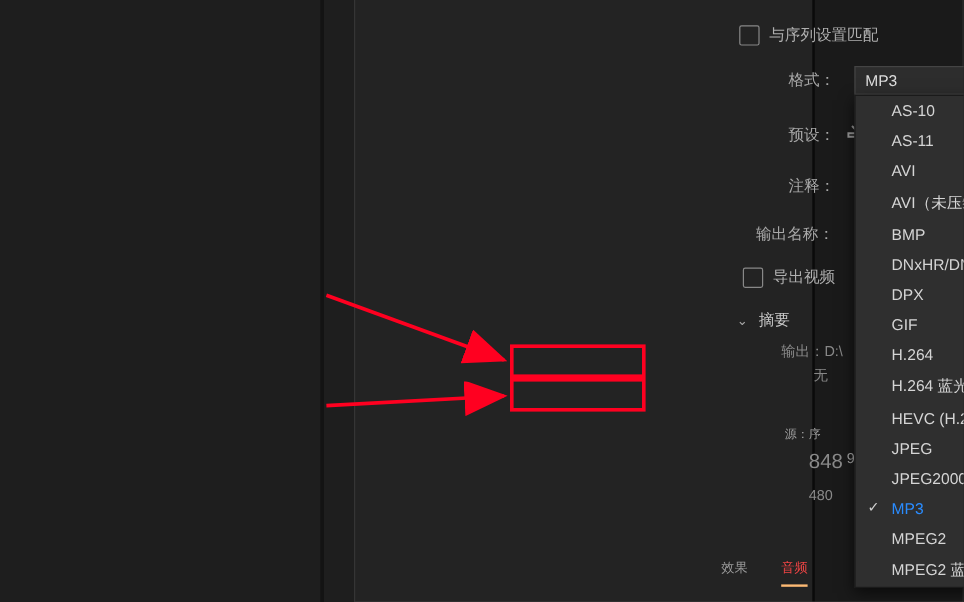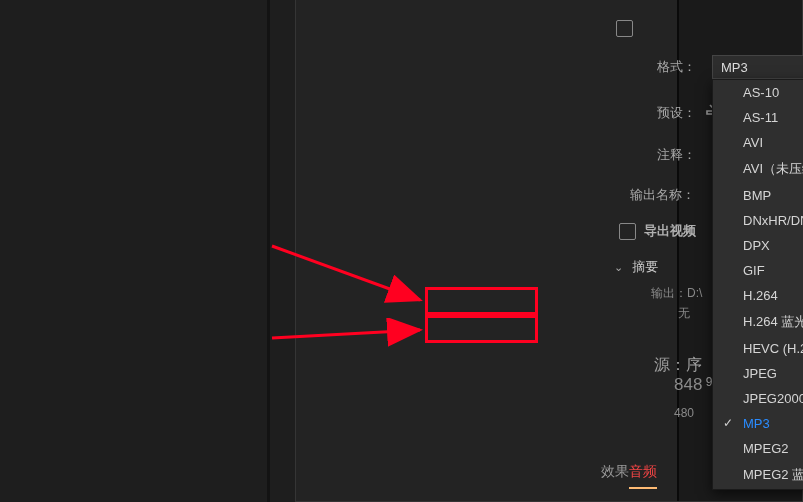--- a/index.html
+++ b/index.html
@@ -124,21 +124,20 @@
       left: 360px;
       top: 146px;
     }
     .outputname-row {
       left: 334px;
       top: 186px;
     }
     .export-row {
       left: 323px;
       top: 222px;
-      font-weight: bold;
     }
     .summary-row {
       left: 318px;
       top: 258px;
       color: #c8c8c8;
       display: flex;
       align-items: center;
     }
     .summary-chevron {
       margin-right: 9px;
@@ -156,21 +155,21 @@
       position: absolute;
       left: 382px;
       top: 305px;
       font-size: 12px;
       color: #888;
     }
     .source-row {
       position: absolute;
       left: 358px;
       top: 355px;
-      font-size: 16px;
+      font-size: 10px;
       color: #a0a0a0;
     }
     .source-sub1 {
       position: absolute;
       left: 378px;
       top: 375px;
       font-size: 17px;
       color: #8a8a8a;
     }
     .source-sub2 {
@@ -185,21 +184,22 @@
       right: 73px;
       top: 375px;
       font-size: 12px;
       color: #a8a8a8;
     }
     .bottom-tabs {
       position: absolute;
       left: 305px;
       bottom: 12px;
       display: flex;
-      font-size: 14px;
+      gap: 28px;
+      font-size: 11px;
     }
     .tab {
       color: #9a9a9a;
       padding-bottom: 6px;
     }
     .tab.active {
       color: #ef4444;
       border-bottom: 2px solid #fdba74;
     }
     .icon-bar {
@@ -246,20 +246,21 @@
 <body>
 
 <div class="vertical-divider"></div>
 
 <div class="panel">
 
   <div class="right-strip"></div>
 
   <div class="row checkbox-row" style="position:absolute;">
     <span class="checkbox"></span>
+    <span>与序列设置匹配</span>
   </div>
 
   <div class="row format-row" style="position:absolute;align-items:flex-end;">
     <span class="label format-label">格式：</span>
   </div>
 
   <div class="dropdown-box">
     <span>MP3</span>
 
   </div>

